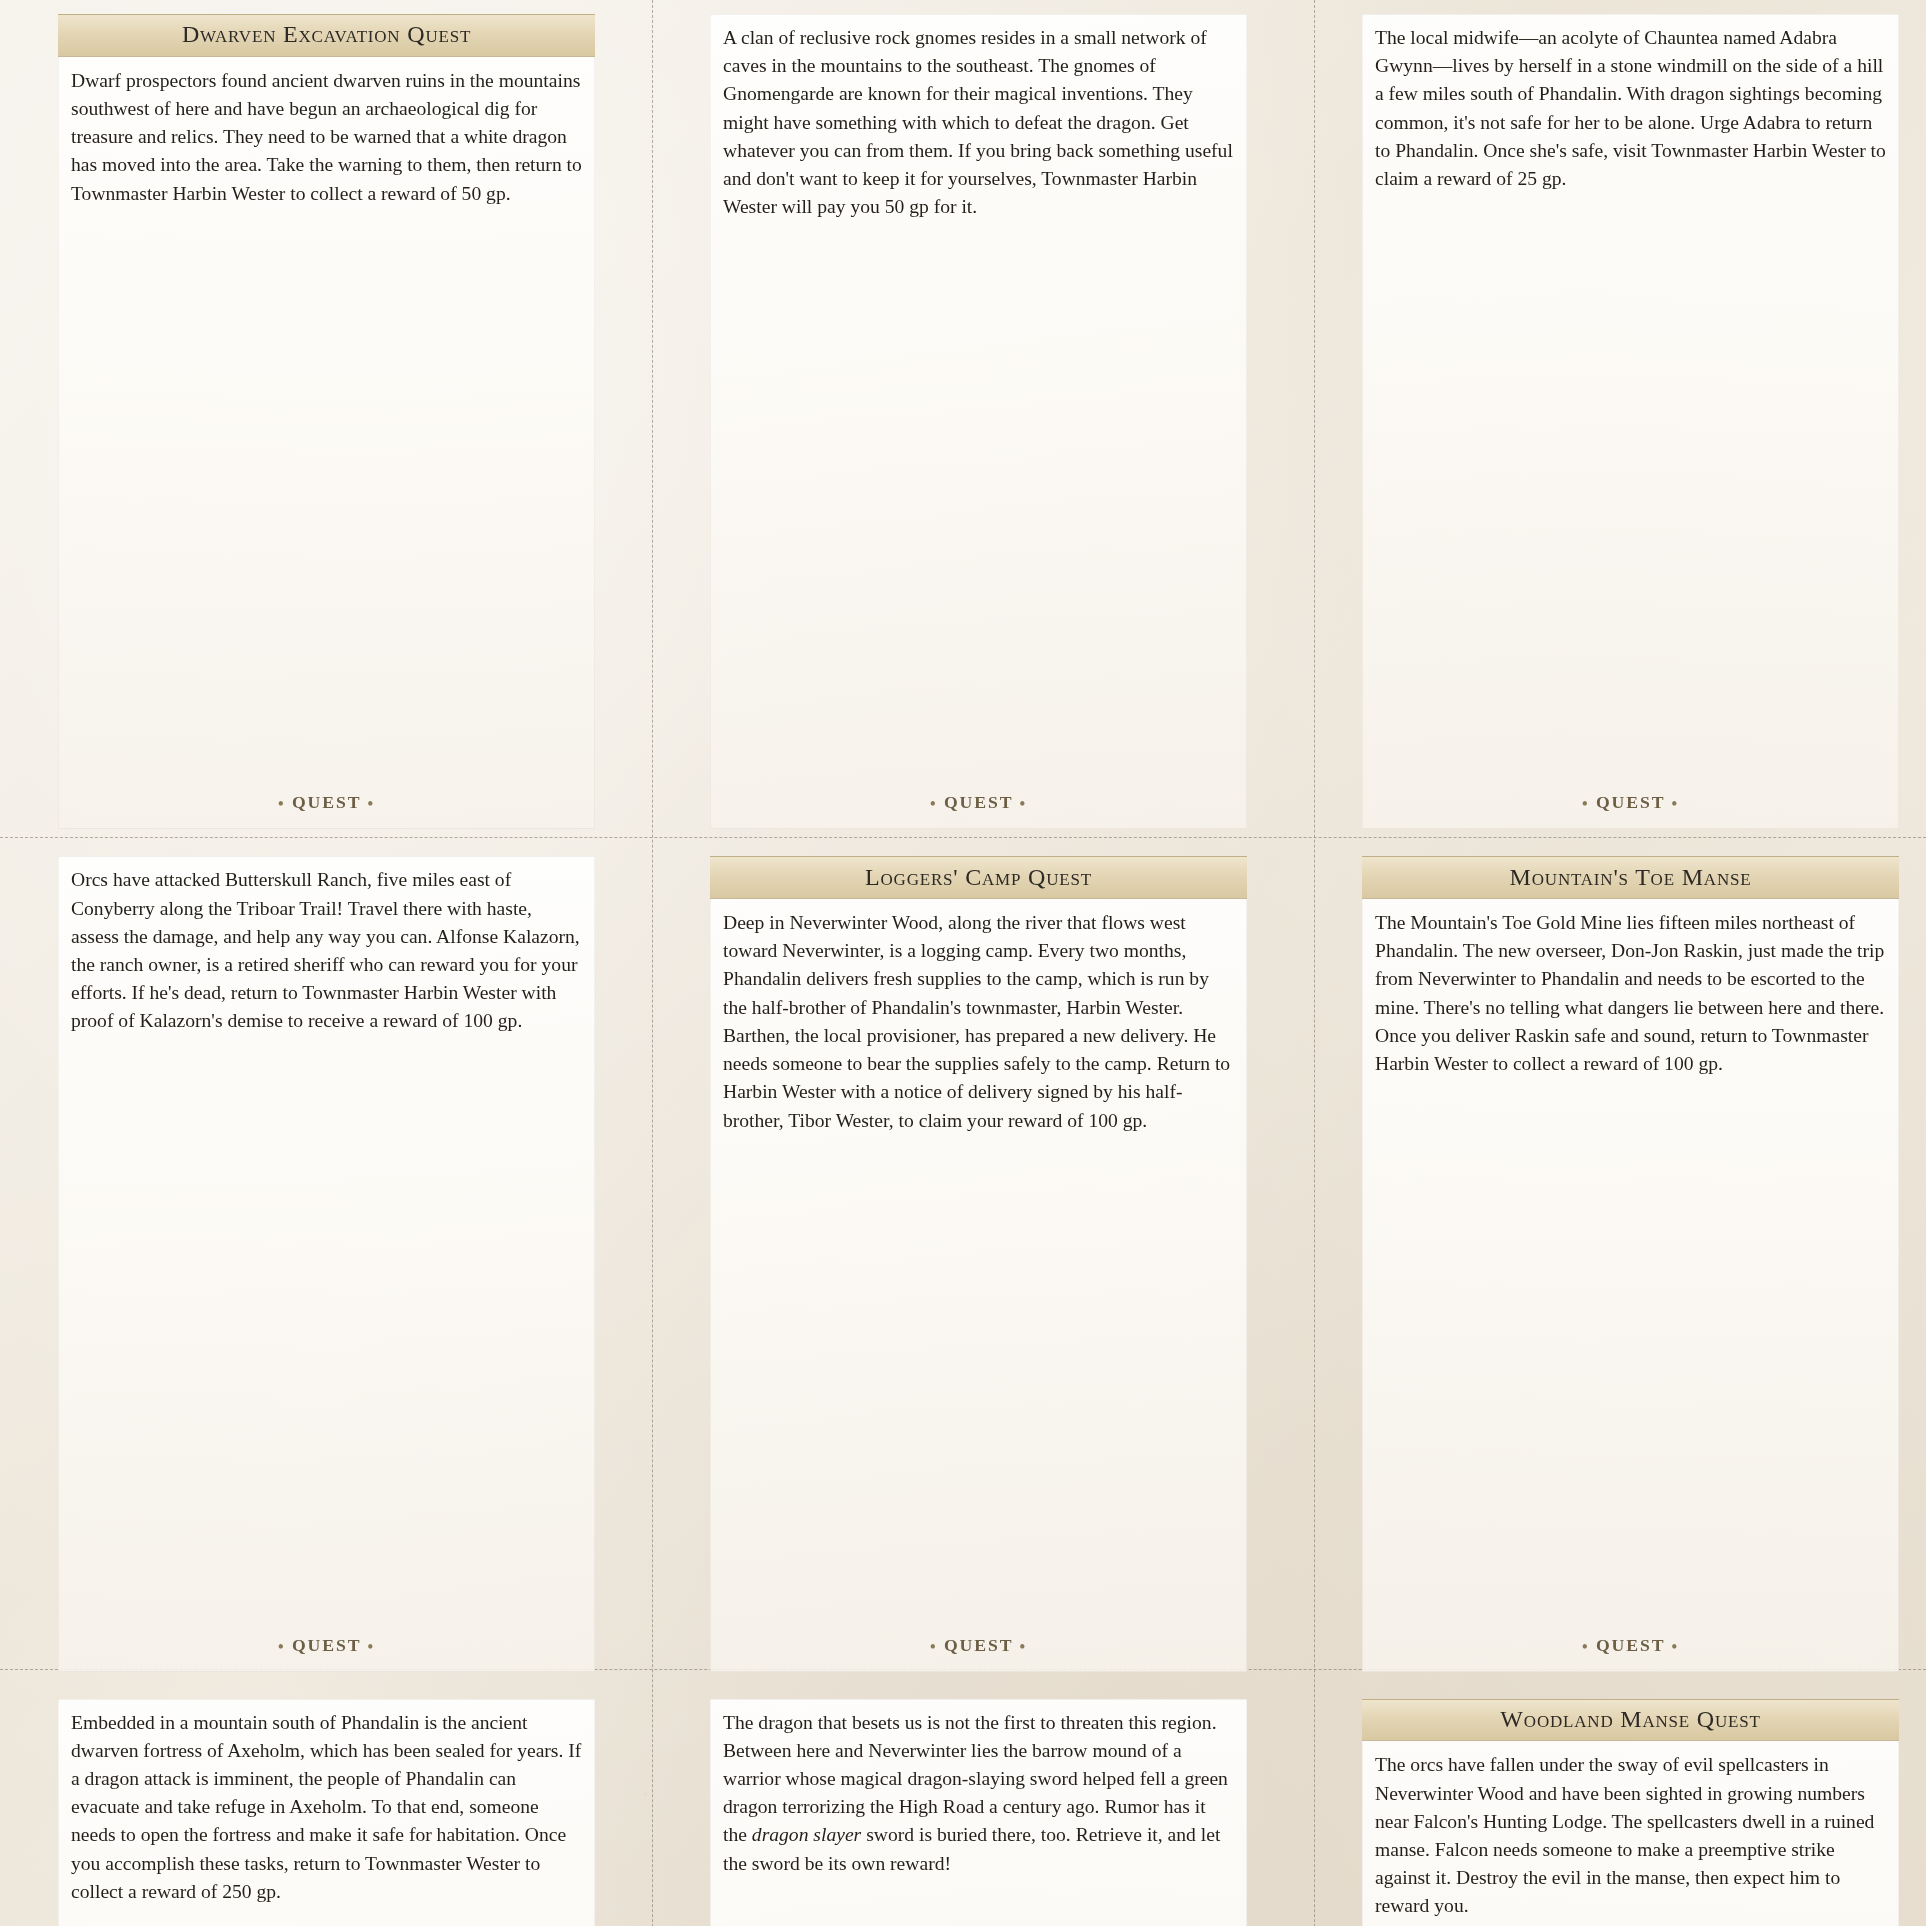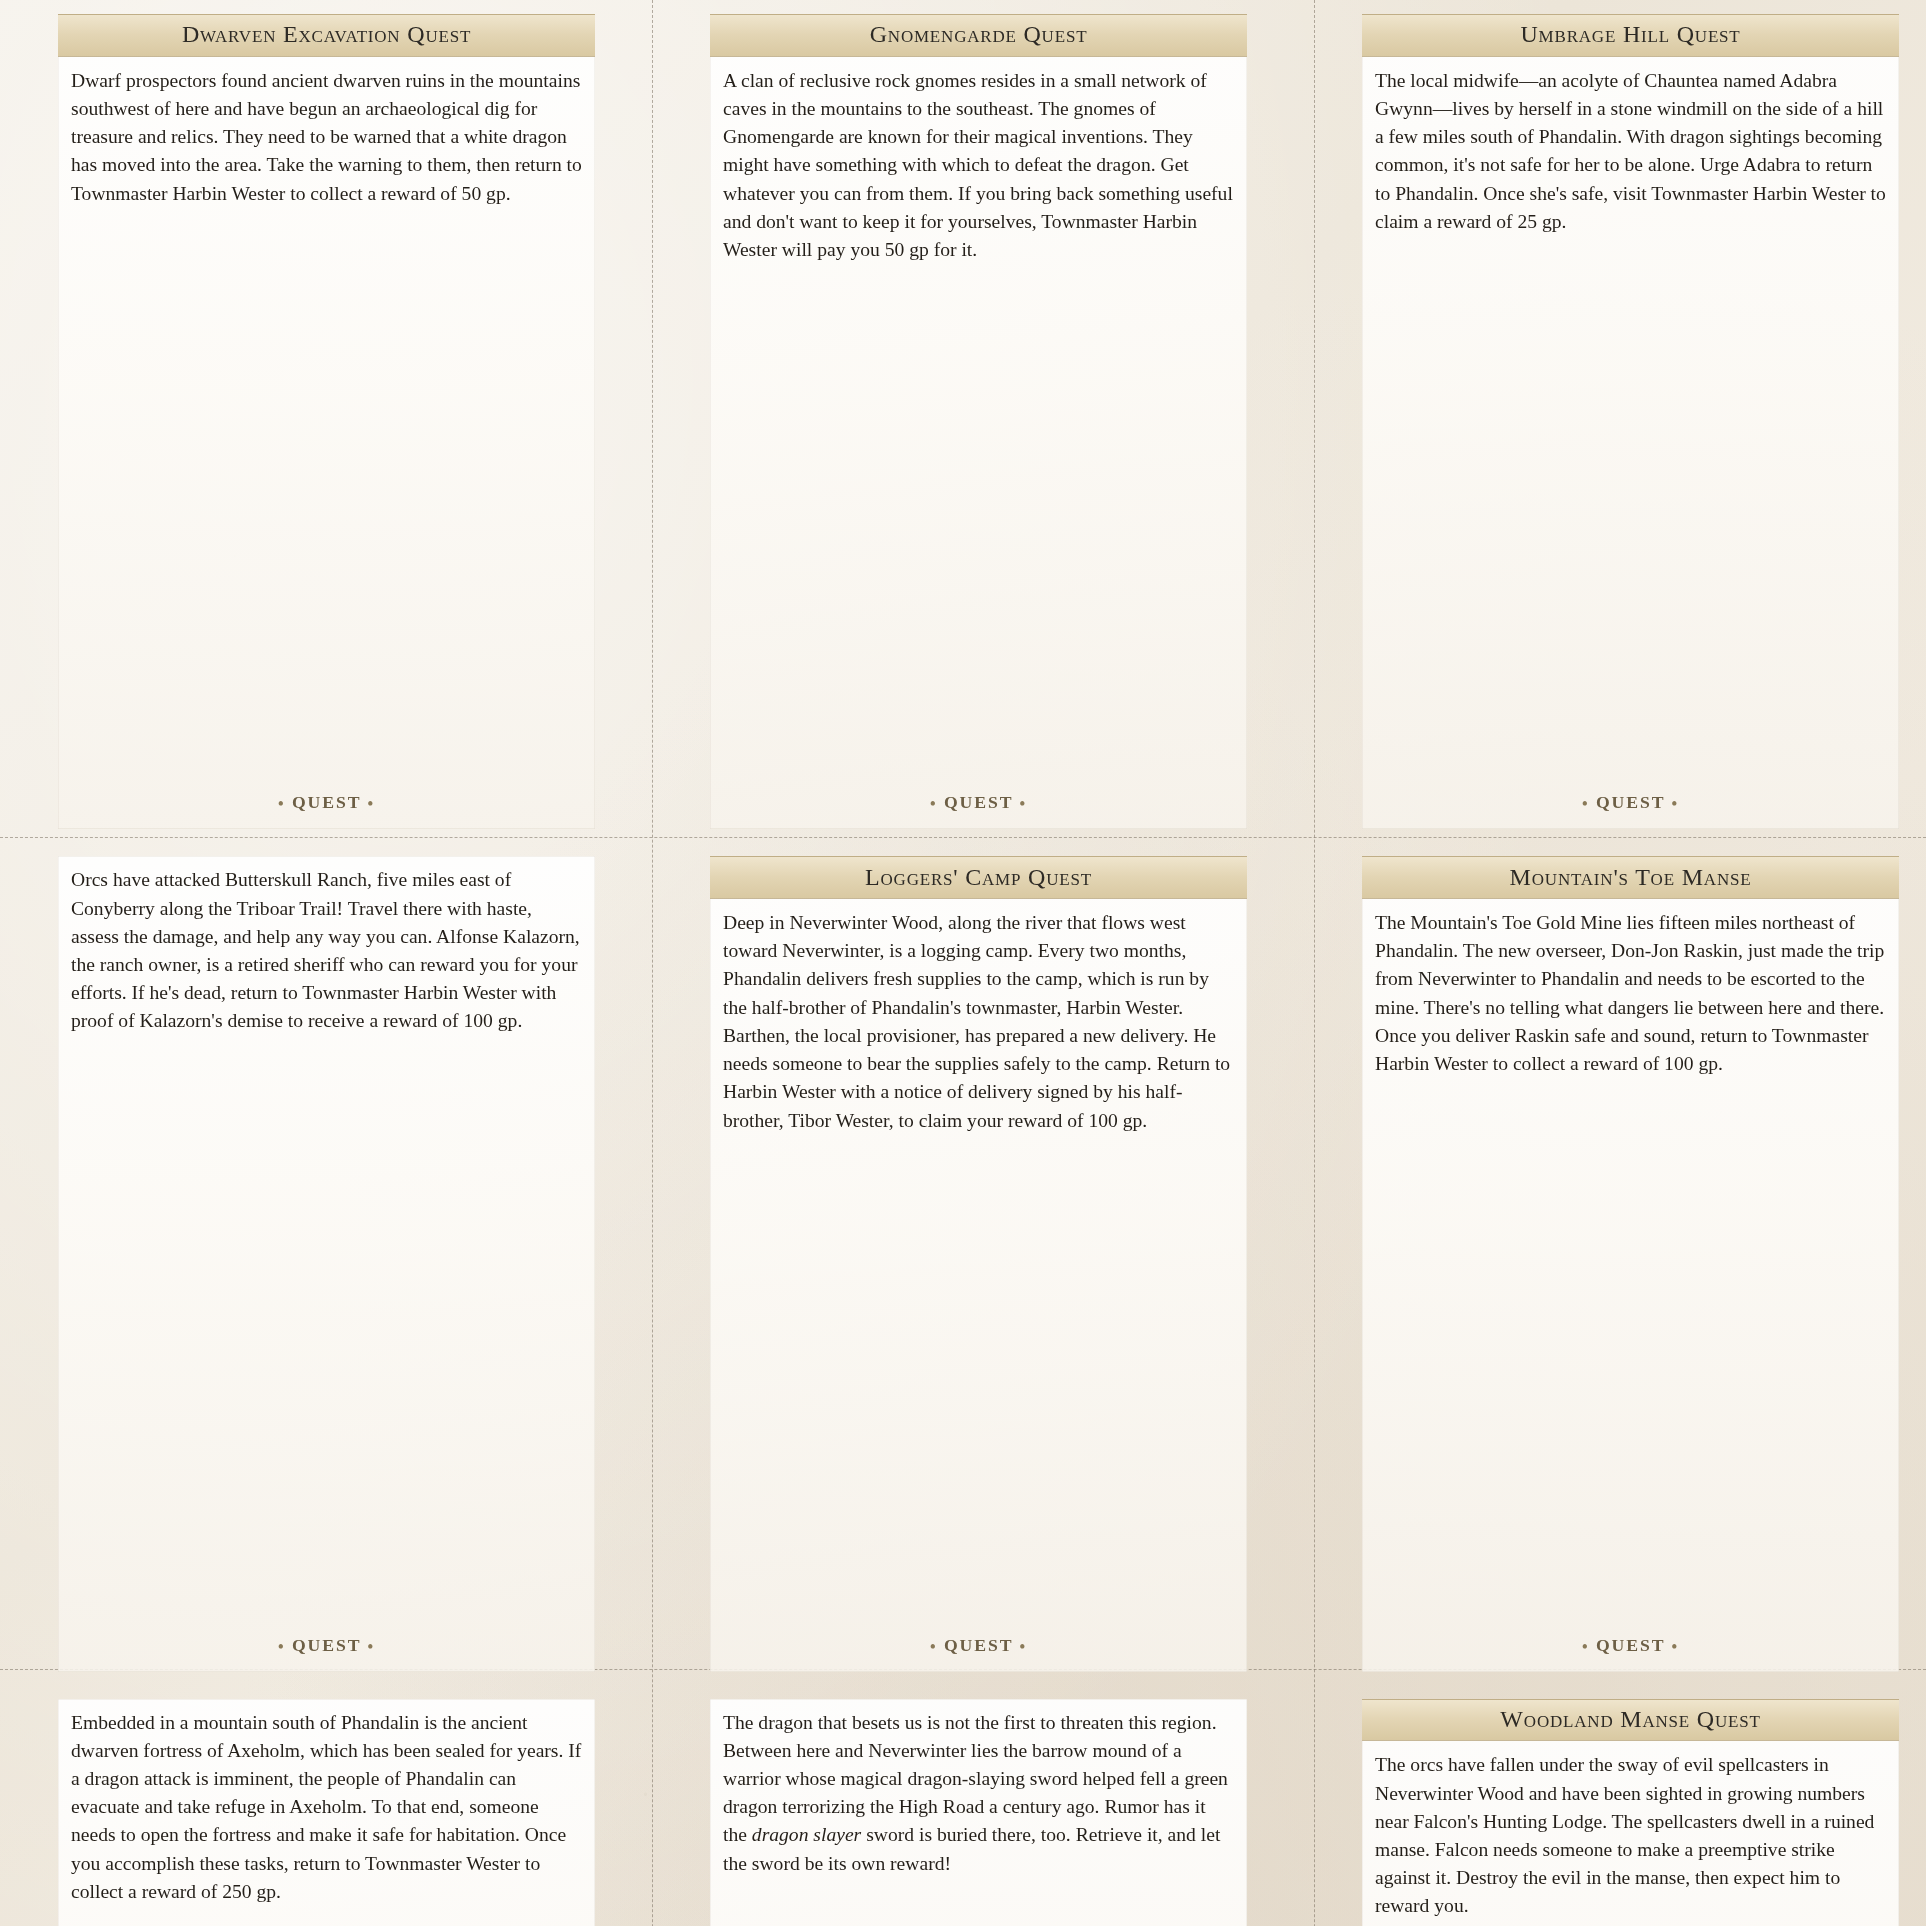--- a/index.html
+++ b/index.html
@@ -140,33 +140,31 @@
       <div class="card-footer">
         <span class="dot">•</span>
         <span>QUEST</span>
         <span class="dot">•</span>
       </div>
     </div>
   </div>
 
   <div class="cell">
     <div class="card">
-      <div class="card-title">Gnomengarde Quest</div>
       <div class="card-body">A clan of reclusive rock gnomes resides in a small network of caves in the mountains to the southeast. The gnomes of Gnomengarde are known for their magical inventions. They might have something with which to defeat the dragon. Get whatever you can from them. If you bring back something useful and don't want to keep it for yourselves, Townmaster Harbin Wester will pay you 50 gp for it.</div>
       <div class="card-footer">
         <span class="dot">•</span>
         <span>QUEST</span>
         <span class="dot">•</span>
       </div>
     </div>
   </div>
 
   <div class="cell">
     <div class="card">
-      <div class="card-title">Umbrage Hill Quest</div>
       <div class="card-body">The local midwife—an acolyte of Chauntea named Adabra Gwynn—lives by herself in a stone windmill on the side of a hill a few miles south of Phandalin. With dragon sightings becoming common, it's not safe for her to be alone. Urge Adabra to return to Phandalin. Once she's safe, visit Townmaster Harbin Wester to claim a reward of 25 gp.</div>
       <div class="card-footer">
         <span class="dot">•</span>
         <span>QUEST</span>
         <span class="dot">•</span>
       </div>
     </div>
   </div>
 
   <div class="cell">

